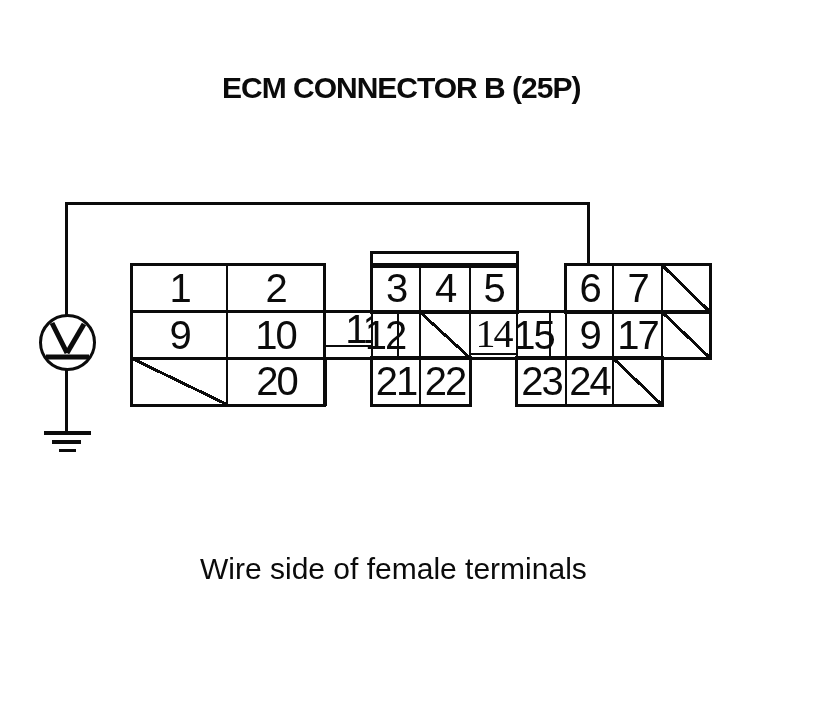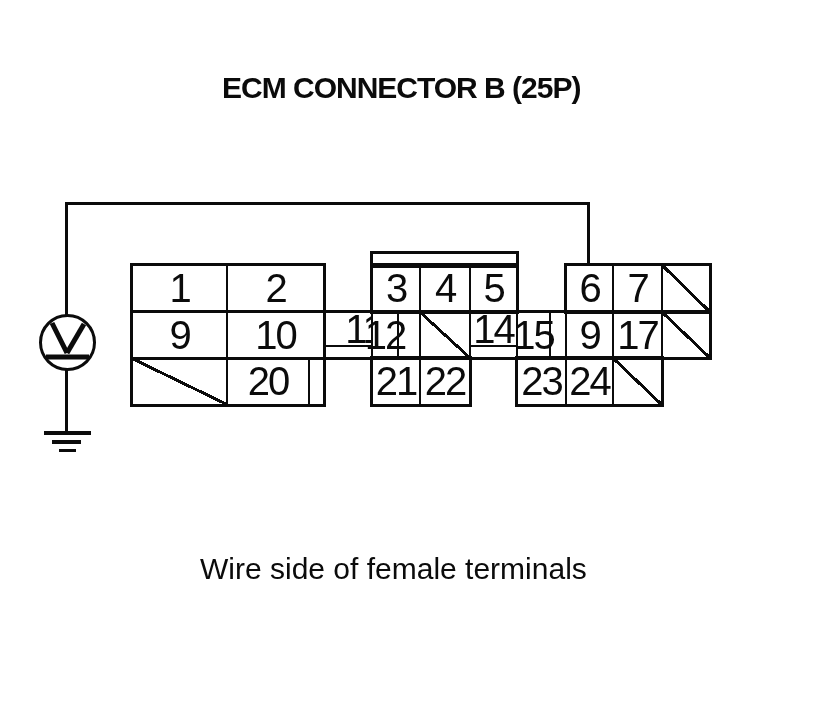--- a/index.html
+++ b/index.html
@@ -90,27 +90,27 @@
       <div class="cell" style="left: 419px; top: 264px; width: 52px; height: 49px;">4</div>
       <div class="cell" style="left: 469px; top: 264px; width: 49px; height: 49px;">5</div>
       <div class="cell" style="left: 565px; top: 264px; width: 49px; height: 49px;">6</div>
       <div class="cell" style="left: 612px; top: 264px; width: 51px; height: 49px;">7</div>
       <div class="cell diag" style="left: 661px; top: 264px; width: 50px; height: 49px;"></div>
       <div class="cell" style="left: 131px; top: 311px; width: 97px; height: 48px;">9</div>
       <div class="cell" style="left: 226px; top: 311px; width: 99px; height: 48px;">10</div>
       <div class="cell" style="left: 323px; top: 311px; width: 50px; height: 36px; padding-left: 32px;">11</div>
       <div class="cell" style="left: 371px; top: 311px; width: 28px; height: 48px;">12</div>
       <div class="cell diag" style="left: 419px; top: 311px; width: 52px; height: 48px;"></div>
-      <div class="cell" style="left: 469px; top: 311px; width: 49px; height: 36px;">14</div>
+      <div class="cell" style="left: 469px; top: 311px; width: 49px; height: 44px; font-family: Liberation Serif, serif;">14</div>
       <div class="cell" style="left: 516px; top: 311px; width: 35px; height: 48px;">15</div>
       <div class="cell" style="left: 565px; top: 311px; width: 49px; height: 48px;">9</div>
       <div class="cell" style="left: 612px; top: 311px; width: 51px; height: 48px;">17</div>
       <div class="cell diag" style="left: 661px; top: 311px; width: 50px; height: 48px;"></div>
       <div class="cell diag" style="left: 131px; top: 357px; width: 97px; height: 49px;"></div>
-      <div class="cell" style="left: 226px; top: 357px; width: 84px; height: 49px;">20</div>
+      <div class="cell" style="left: 226px; top: 357px; width: 101px; height: 49px;">20</div>
       <div class="cell" style="left: 371px; top: 357px; width: 50px; height: 49px;">21</div>
       <div class="cell" style="left: 419px; top: 357px; width: 52px; height: 49px;">22</div>
       <div class="cell" style="left: 516px; top: 357px; width: 51px; height: 49px;">23</div>
       <div class="cell" style="left: 565px; top: 357px; width: 49px; height: 49px;">24</div>
       <div class="cell diag" style="left: 612px; top: 357px; width: 51px; height: 49px;"></div>
       <div class="block-outline" style="left: 130px; top: 263px; width: 196px; height: 144px;"></div>
       <div class="block-outline" style="left: 370px; top: 263px; width: 149px; height: 51px;"></div>
       <div class="block-outline" style="left: 564px; top: 263px; width: 148px; height: 51px;"></div>
       <div class="block-outline" style="left: 130px; top: 310px; width: 582px; height: 50px;"></div>
       <div class="block-outline" style="left: 370px; top: 356px; width: 102px; height: 51px;"></div>

